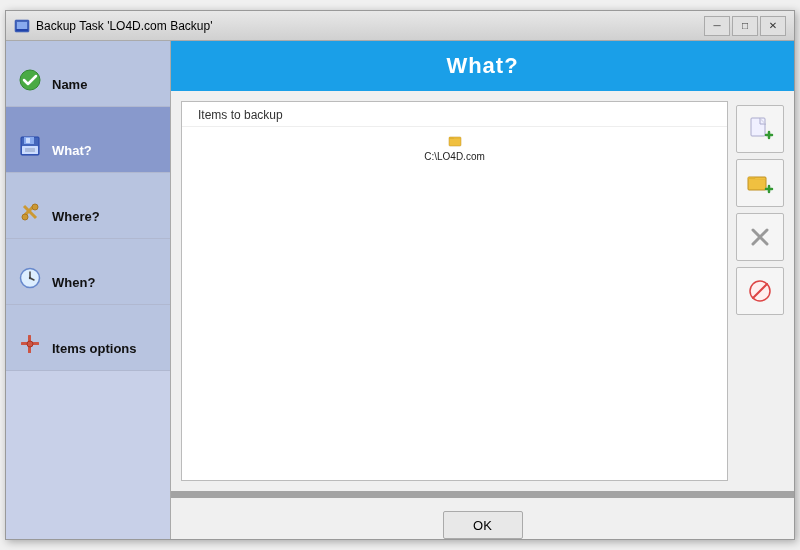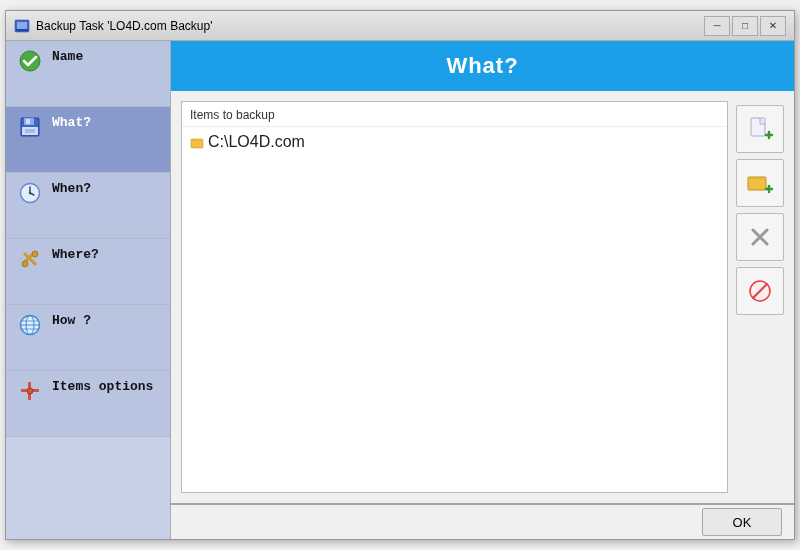--- a/index.html
+++ b/index.html
@@ -79,27 +79,26 @@
       background: #c8d0e8;
       display: flex;
       flex-direction: column;
       flex-shrink: 0;
       border-right: 1px solid #aaa;
     }
 
     .sidebar-item {
       height: 66px;
       display: flex;
-      align-items: flex-start;
-      padding: 8px 12px;
+      align-items: flex-end;
+      padding: 14px 12px;
       border-bottom: 1px solid #b0b8d0;
       cursor: pointer;
       background: #b8c4e0;
       gap: 10px;
-      font-family: Liberation Mono, monospace;
     }
 
     .sidebar-item.active {
       background: #8899cc;
       color: #fff;
     }
 
     .sidebar-item-icon {
       width: 24px;
       height: 24px;
@@ -151,39 +150,40 @@
     .items-panel {
       flex: 1;
       background: #fff;
       border: 1px solid #bbb;
       display: flex;
       flex-direction: column;
       overflow: hidden;
     }
 
     .items-panel-title {
-      padding: 6px 8px 4px 8px;
+      padding: 6px 8px 4px 16px;
       font-size: 12px;
       color: #333;
       border-bottom: 1px solid #eee;
     }
 
     .items-list {
       flex: 1;
       padding: 4px 8px;
       overflow-y: auto;
     }
 
     .items-list-entry {
       display: flex;
       align-items: center;
       gap: 4px;
       padding: 2px 0;
-      font-size: 16px;
+      font-size: 10px;
       color: #222;
+      flex-direction: column;
     }
 
     .action-buttons {
       display: flex;
       flex-direction: column;
       gap: 6px;
       padding: 4px 0;
     }
 
     .action-btn {
@@ -192,28 +192,29 @@
       background: #f5f5f5;
       border: 1px solid #bbb;
       cursor: pointer;
       display: flex;
       align-items: center;
       justify-content: center;
       border-radius: 2px;
     }
 
     .footer {
-      height: 36px;
+      height: 48px;
       display: flex;
       align-items: center;
       justify-content: flex-end;
       padding: 0 12px;
       gap: 8px;
-      border-top: 2px solid #a3a3a3;
+      border-top: 7px solid #a3a3a3;
       background: #f0f0f0;
+      flex-direction: column;
     }
 
     .footer-btn {
       width: 80px;
       height: 28px;
       background: #e8e8e8;
       border: 1px solid #aaa;
       cursor: pointer;
       font-size: 13px;
       display: flex;
@@ -266,53 +267,41 @@
             <rect x="3" y="11" width="16" height="8" fill="#ccddff" rx="0.5"></rect>
             <rect x="6" y="13" width="10" height="4" fill="#aabbdd" rx="0.5"></rect>
           </svg>
         </div>
         <span class="sidebar-item-label">What?</span>
       </div>
 
       <div class="sidebar-item">
         <div class="sidebar-item-icon">
           <svg width="22" height="22" viewBox="0 0 22 22">
+            <rect x="4" y="8" width="14" height="3" rx="1.5" fill="#cc9933" transform="rotate(-45 11 11)"></rect>
+            <circle cx="6" cy="16" r="3" fill="#cc9933" stroke="#aa7722" stroke-width="1"></circle>
+            <circle cx="16" cy="6" r="3" fill="#cc9933" stroke="#aa7722" stroke-width="1"></circle>
+            <line x1="5" y1="5" x2="17" y2="17" stroke="#cc9933" stroke-width="3"></line>
+          </svg>
+        </div>
+        <span class="sidebar-item-label">Where?</span>
+      </div>
+
+      <div class="sidebar-item">
+        <div class="sidebar-item-icon">
+          <svg width="22" height="22" viewBox="0 0 22 22">
             <circle cx="11" cy="11" r="9.5" fill="#ddeeff" stroke="#6688cc" stroke-width="1.5"></circle>
             <line x1="11" y1="11" x2="11" y2="5" stroke="#444" stroke-width="1.5" stroke-linecap="round"></line>
             <line x1="11" y1="11" x2="15" y2="13" stroke="#444" stroke-width="1.5" stroke-linecap="round"></line>
             <circle cx="11" cy="11" r="1.2" fill="#444"></circle>
           </svg>
         </div>
         <span class="sidebar-item-label">When?</span>
       </div>
 
-      <div class="sidebar-item">
-        <div class="sidebar-item-icon">
-          <svg width="22" height="22" viewBox="0 0 22 22">
-            <rect x="4" y="8" width="14" height="3" rx="1.5" fill="#cc9933" transform="rotate(-45 11 11)"></rect>
-            <circle cx="6" cy="16" r="3" fill="#cc9933" stroke="#aa7722" stroke-width="1"></circle>
-            <circle cx="16" cy="6" r="3" fill="#cc9933" stroke="#aa7722" stroke-width="1"></circle>
-            <line x1="5" y1="5" x2="17" y2="17" stroke="#cc9933" stroke-width="3"></line>
-          </svg>
-        </div>
-        <span class="sidebar-item-label">Where?</span>
-      </div>
-
-      <div class="sidebar-item">
-        <div class="sidebar-item-icon">
-          <svg width="22" height="22" viewBox="0 0 22 22">
-            <circle cx="11" cy="11" r="9.5" fill="#ddeeff" stroke="#4488cc" stroke-width="1.5"></circle>
-            <ellipse cx="11" cy="11" rx="4" ry="9.5" stroke="#4488cc" stroke-width="1" fill="none"></ellipse>
-            <line x1="1.5" y1="11" x2="20.5" y2="11" stroke="#4488cc" stroke-width="1"></line>
-            <line x1="3" y1="7" x2="19" y2="7" stroke="#4488cc" stroke-width="0.8"></line>
-            <line x1="3" y1="15" x2="19" y2="15" stroke="#4488cc" stroke-width="0.8"></line>
-          </svg>
-        </div>
-        <span class="sidebar-item-label">How ?</span>
-      </div>
 
 
       <div class="sidebar-item">
         <div class="sidebar-item-icon">
           <svg width="22" height="22" viewBox="0 0 22 22">
             <rect x="2" y="9" width="7" height="3" rx="0.5" fill="#cc5544"></rect>
             <rect x="13" y="9" width="7" height="3" rx="0.5" fill="#cc5544"></rect>
             <rect x="9" y="2" width="3" height="7" rx="0.5" fill="#cc5544"></rect>
             <rect x="9" y="13" width="3" height="7" rx="0.5" fill="#cc5544"></rect>
             <circle cx="11" cy="11" r="3" fill="#cc5544" stroke="#aa3322" stroke-width="1"></circle>

